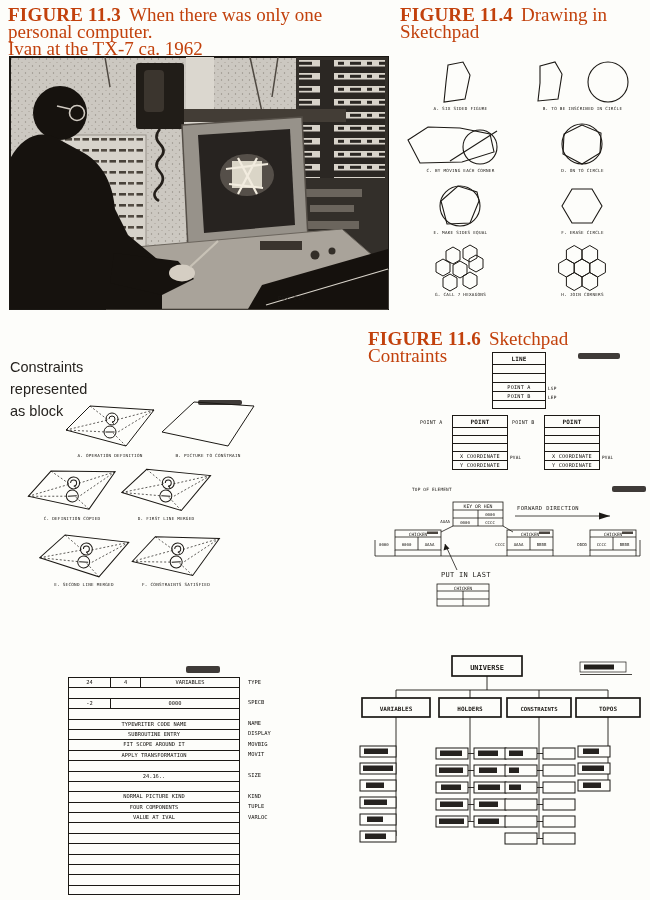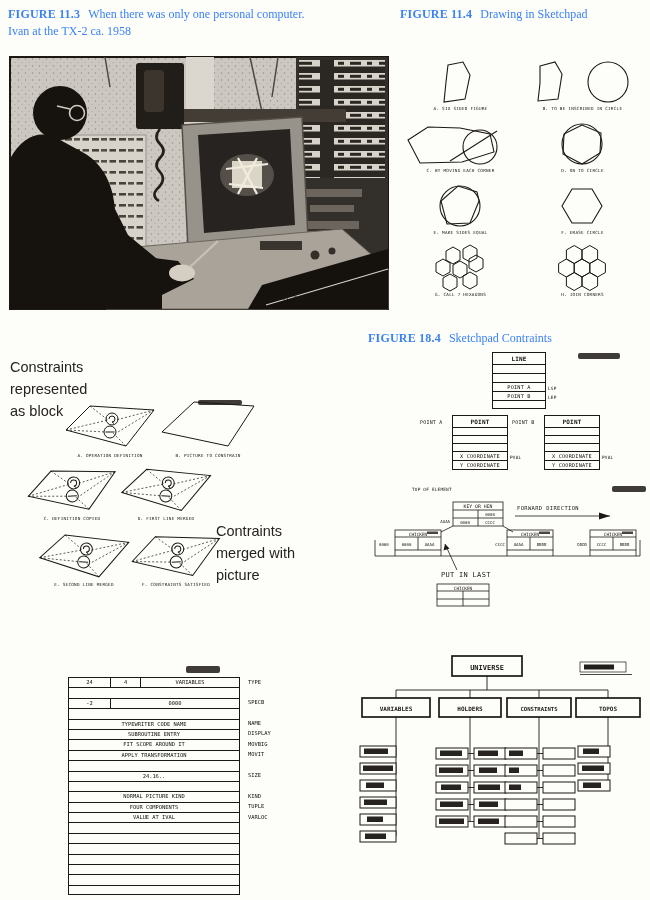--- a/index.html
+++ b/index.html
@@ -1,19 +1,19 @@
 <!DOCTYPE html>
 <html><head>
 <meta charset="utf-8">
 <style>
   *{margin:0;padding:0;box-sizing:border-box}
   html,body{background:#e8e8e8}
   #page{position:relative;width:650px;height:900px;background:#fdfdfa;overflow:hidden;
         font-family:"Liberation Serif",serif;color:#14110e}
-  .cap{position:absolute;font-size:12px;line-height:17px;color:#3b82f6}
+  .cap{position:absolute;font-size:19px;line-height:17px;color:#c2410c}
   .cap b{font-weight:bold;letter-spacing:.2px;margin-right:8px}
   .note{position:absolute;font-family:"Liberation Sans",sans-serif;font-size:14.5px;
         line-height:22px;color:#26231f}
   .dlabel{position:absolute;font-family:"DejaVu Sans Mono",monospace;font-size:4.3px;
           letter-spacing:.25px;color:#1d1a16;text-align:center;white-space:nowrap}
   .smudge{position:absolute;background:#24201c;border-radius:2px;opacity:.88}
   svg{position:absolute;overflow:visible}
   svg text{font-family:"DejaVu Sans Mono",monospace;fill:#1c1915}
   
   .sblock{position:absolute;border:1px solid #1c1915;font-family:"DejaVu Sans Mono",monospace}
@@ -38,21 +38,21 @@
   .t7tag{position:absolute;left:180px;top:1.5px;font-family:"DejaVu Sans Mono",monospace;
          font-size:5.4px;white-space:nowrap}
 </style>
 </head>
 <body>
 
 <div id="page">
 
   <div class="cap" style="left:8px;top:6px;width:378px">
     <b>FIGURE 11.3</b><span>When there was only one personal computer.</span><br>
-    <span>Ivan at the TX-2 ca. 1958</span>
+    <span>Ivan at the TX-7 ca. 1962</span>
   </div>
 
   <svg style="left:10px;top:57px" width="378" height="252" viewBox="0 0 378 252">
     <defs>
       <pattern id="speck" width="7" height="7" patternUnits="userSpaceOnUse">
         <rect width="7" height="7" fill="#ccc8c1"></rect>
         <circle cx="1.5" cy="2" r=".7" fill="#938d84"></circle>
         <circle cx="5" cy="5.5" r=".6" fill="#a69f95"></circle>
       </pattern>
       <pattern id="perf" width="27" height="11" patternUnits="userSpaceOnUse">
@@ -240,26 +240,23 @@
   <svg style="left:34px;top:530px" width="100" height="52" viewBox="0 0 100 52">
       <use href="#cpanel" transform="rotate(3 50 26)"></use>
     </svg>
   <div class="dlabel" style="left:24px;top:582px;width:120px">E. SECOND LINE MERGED</div>
 
   <svg style="left:126px;top:530px" width="100" height="52" viewBox="0 0 100 52">
       <use href="#cpanel" transform="rotate(-2 50 26)"></use>
     </svg>
   <div class="dlabel" style="left:116px;top:582px;width:120px">F. CONSTRAINTS SATISFIED</div>
 
-  <div class="note" style="left:216px;top:520px">
-    <span>Contraints</span><br><span>merged with</span><br><span>picture</span>
-  </div>
 
   <div class="cap" style="left:368px;top:330px;width:280px">
-    <b>FIGURE 18.4</b><span>Sketchpad Contraints</span>
+    <b>FIGURE 11.6</b><span>Sketchpad Contraints</span>
   </div>
 
   <div class="sblock" style="left:492px;top:352px;width:54px">
     <div class="srow first title">LINE</div>
     <div class="srow"></div>
     <div class="srow"></div>
     <div class="srow"><span>POINT A</span><span class="stag">LSP</span></div>
     <div class="srow"><span>POINT B</span><span class="stag">LEP</span></div>
     <div class="srow" style="height:8px"></div>
   </div>

